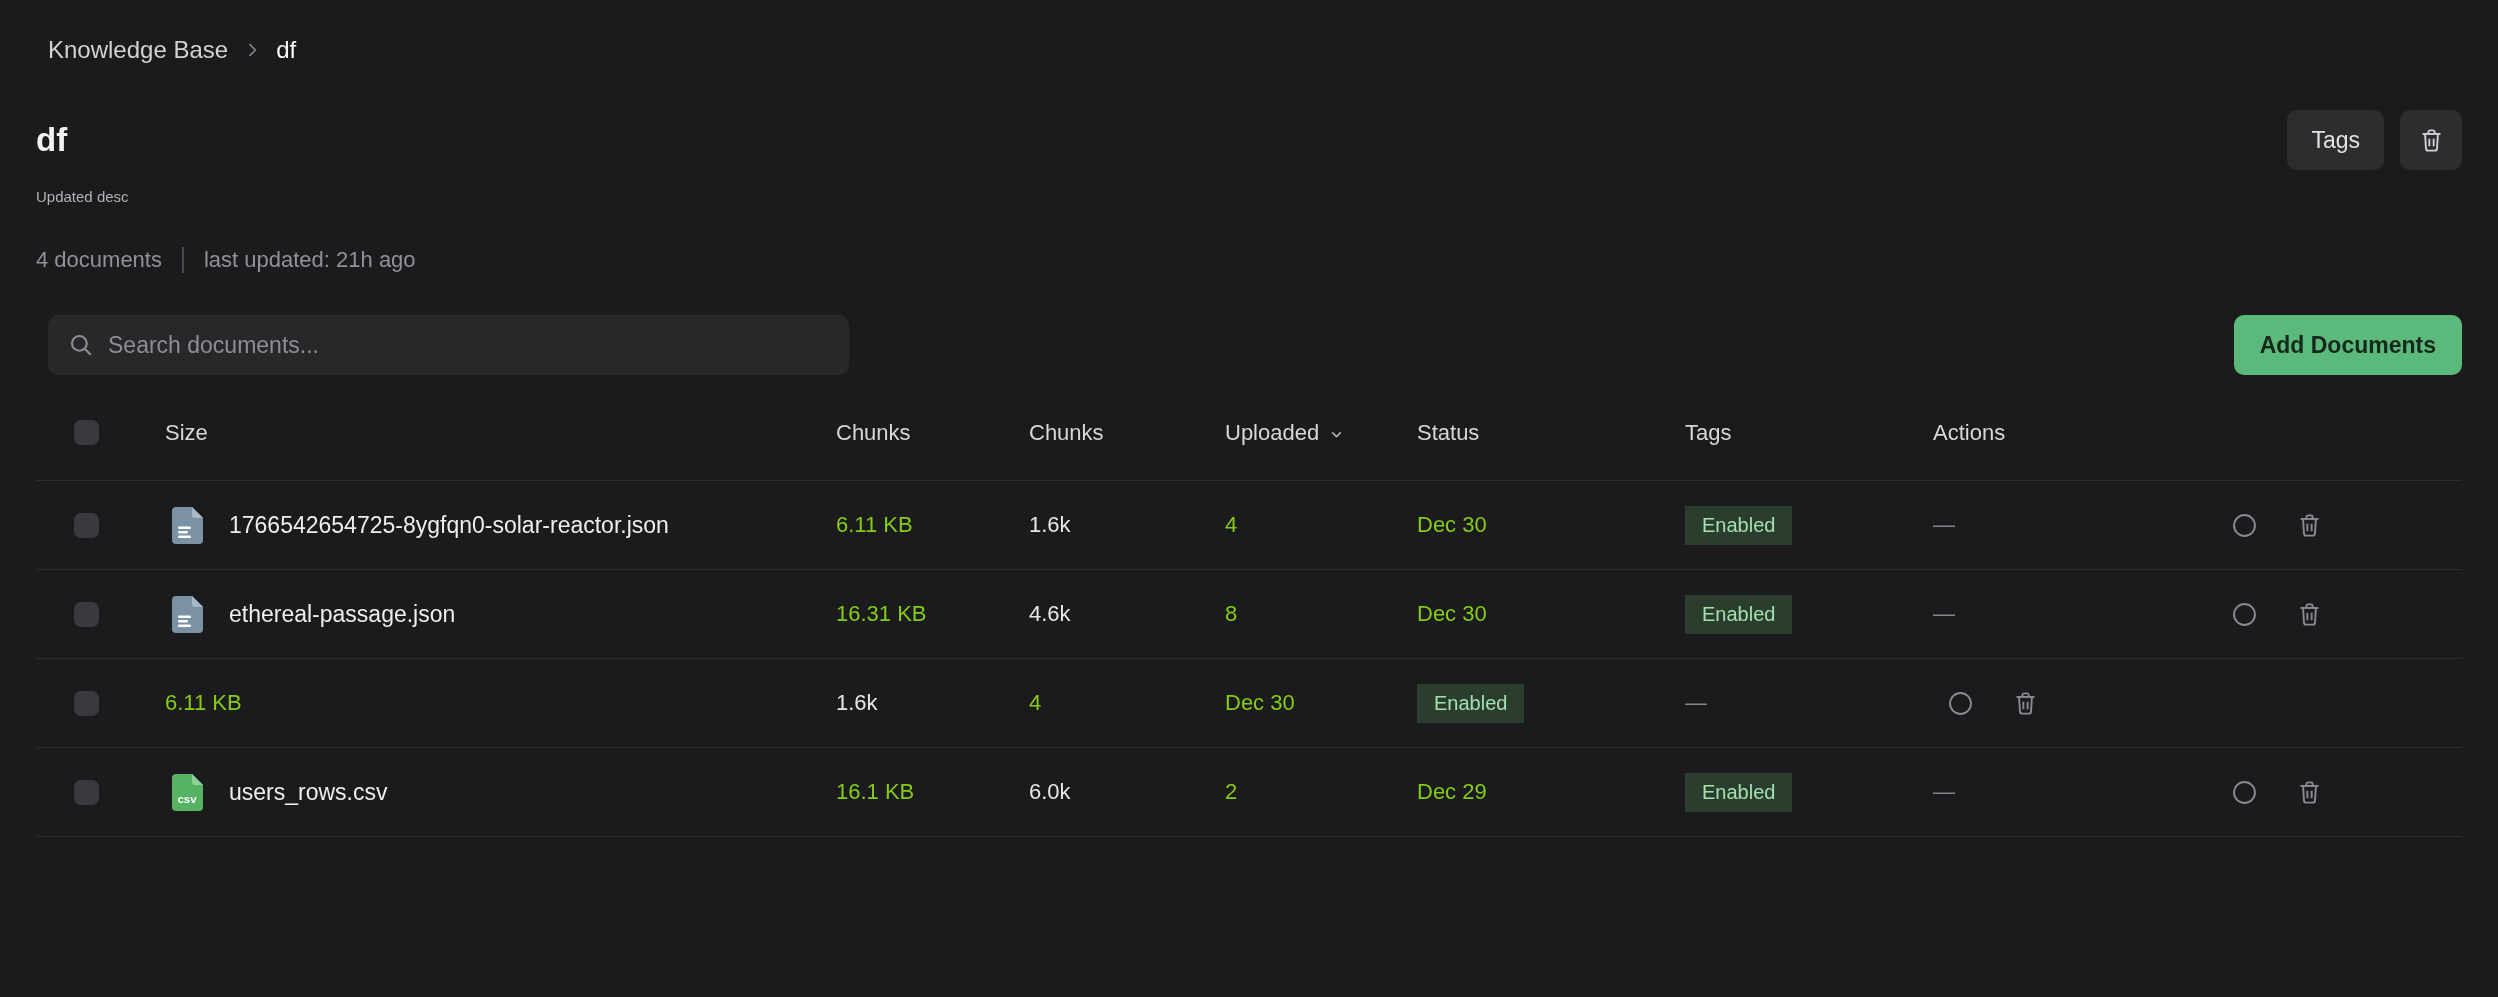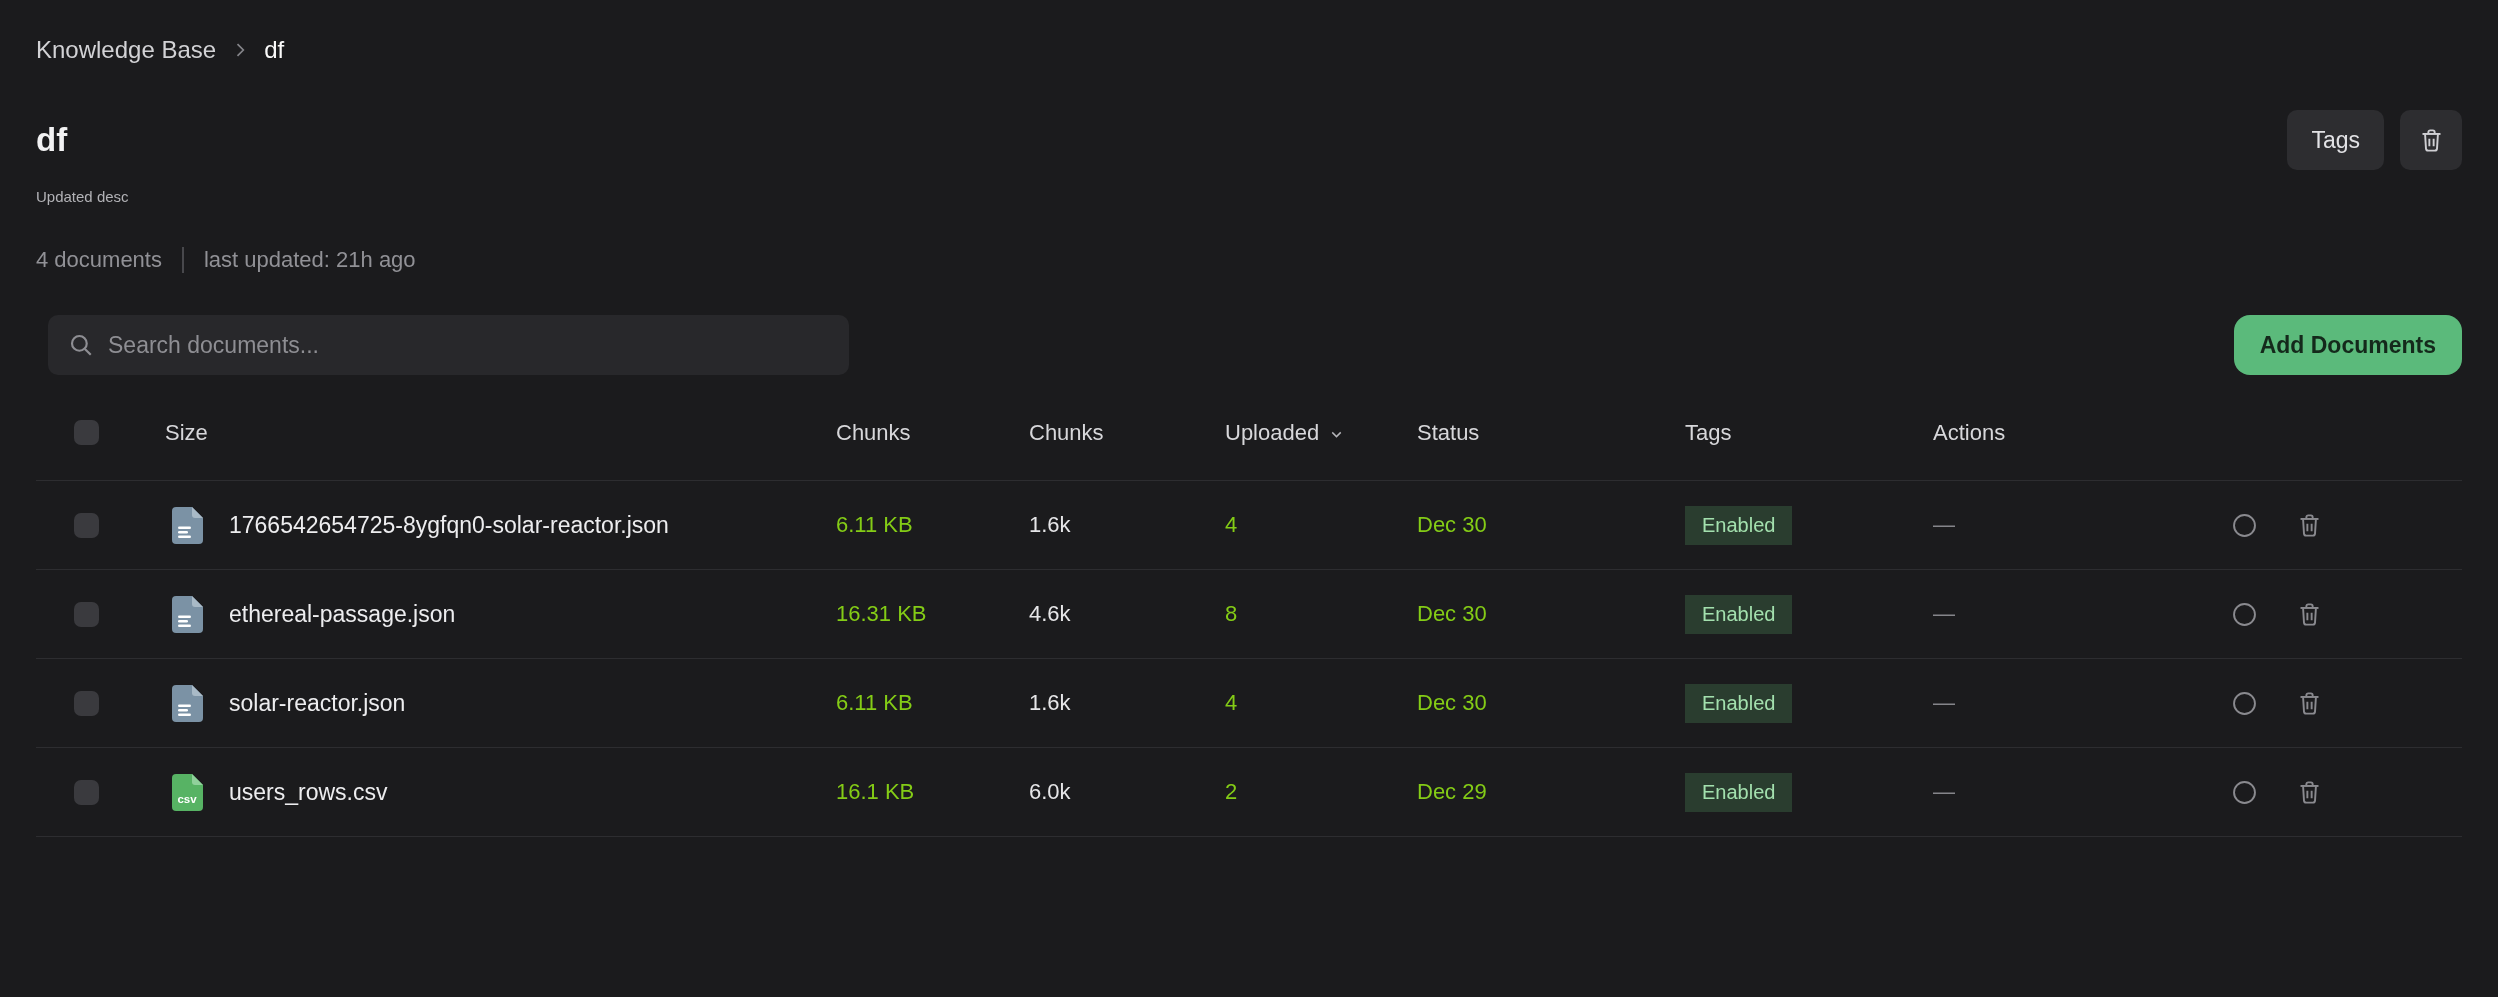--- a/index.html
+++ b/index.html
@@ -10,21 +10,21 @@
     --json-icon:#7b92a5; --json-icon-fold:#a9bac7;
     --csv-icon:#57b364; --csv-icon-fold:#90d19b;
     --checkbox-bg:#3a3a3e; --icon-gray:#85858a; --header-text:#d7d7da;
   }
   *{margin:0;padding:0;box-sizing:border-box;}
   html,body{width:2498px;height:997px;overflow:hidden;}
   body{background:var(--background);font-family:"Liberation Sans",sans-serif;color:var(--text-primary);}
   .page{padding:34px 36px 0 36px;}
 
   .breadcrumb{display:flex;align-items:center;gap:14px;height:32px;}
-  .crumb-parent{font-size:24px;font-weight:500;color:#d2d2d5;cursor:pointer;}
+  .crumb-parent{font-size:24px;font-weight:500;color:#d2d2d5;cursor:pointer;margin-left:12px;}
   .crumb-sep{width:20px;height:20px;stroke:#85858a;stroke-width:2;fill:none;}
   .crumb-current{font-size:24px;font-weight:500;color:#fafafa;}
 
   .title-row{display:flex;align-items:center;justify-content:space-between;margin-top:44px;height:60px;}
   .page-title{font-size:33px;font-weight:600;color:var(--text-primary);letter-spacing:.2px;}
   .title-actions{display:flex;gap:16px;}
   .ghost-btn{height:60px;border:none;border-radius:10px;background:var(--surface);color:#e2e2e5;
     font-family:inherit;font-size:23px;display:flex;align-items:center;justify-content:center;cursor:pointer;}
   .tags-btn{padding:0 24px;}
   .icon-btn{width:62px;}
@@ -32,21 +32,21 @@
 
   .kb-desc{margin-top:18px;font-size:15px;color:#b2b2b6;}
   .kb-meta{margin-top:42px;display:flex;align-items:center;gap:20px;font-size:22px;color:var(--text-muted);text-align:center;}
   .meta-vr{width:2px;height:26px;background:#48484c;}
 
   .toolbar{margin-top:42px;display:flex;align-items:center;justify-content:space-between;margin-left:12px;}
   .search{width:801px;height:60px;background:var(--search-bg);border-radius:10px;display:flex;align-items:center;padding:0 20px;gap:14px;}
   .search svg{width:26px;height:26px;stroke:#8e8e93;stroke-width:2;fill:none;flex:none;}
   .search input{flex:1;background:transparent;border:none;outline:none;color:#e8e8ea;font-family:inherit;font-size:23px;}
   .search input::placeholder{color:#8e8e93;}
-  .add-btn{height:60px;padding:0 26px;border:none;border-radius:16px;background:var(--accent-green);
+  .add-btn{height:60px;padding:0 26px;border:none;border-radius:10px;background:var(--accent-green);
     color:var(--accent-green-text);font-family:inherit;font-size:23px;font-weight:600;cursor:pointer;}
 
   .table{margin-top:10px;}
   .thead,.trow{display:grid;grid-template-columns:129px 671px 193px 196px 192px 268px 248px 284px 1fr;align-items:center;}
   .thead{height:96px;border-bottom:1px solid var(--divider);}
   .trow{height:89px;border-bottom:1px solid var(--divider);}
   .hcell{font-size:22px;font-weight:500;color:var(--header-text);display:flex;align-items:center;gap:9px;}
   .hcell .chev{width:17px;height:17px;stroke:#b5b5b9;stroke-width:2;fill:none;margin-top:3px;}
   .cb-cell{display:flex;}
   .checkbox{width:25px;height:25px;margin-left:38px;border-radius:7px;background:var(--checkbox-bg);cursor:pointer;}
@@ -206,33 +206,20 @@
           <path d="M10.1 10.5v6.5M13.9 10.5v6.5"></path>
         </svg>
       </span>
     </div>
   </div>
 
   <div class="trow">
     <div class="cb-cell">
             <span class="checkbox"></span>
           </div>
-    <div class="name-cell">
-      <span class="file-icon">
-        <svg viewBox="0 0 31 37">
-          <path d="M4 0h16l11 11v22a4 4 0 0 1-4 4H4a4 4 0 0 1-4-4V4a4 4 0 0 1 4-4z" fill="var(--json-icon)"></path>
-          <path d="M20 0l11 11h-8a3 3 0 0 1-3-3V0z" fill="var(--json-icon-fold)"></path>
-          <rect x="6" y="19.5" width="13" height="2.6" rx="1.3" fill="#fff"></rect>
-          <rect x="6" y="24" width="10" height="2.6" rx="1.3" fill="#fff"></rect>
-          <rect x="6" y="28.5" width="13" height="2.6" rx="1.3" fill="#fff"></rect>
-        </svg>
-      </span>
-
-      <span class="fname">solar-reactor.json</span>
-    </div>
     <div class="cell-dim">6.11 KB</div>
     <div class="cell-bright">1.6k</div>
     <div class="cell-dim">4</div>
     <div class="cell-dim">Dec 30</div>
     <div><span class="badge">Enabled</span></div>
     <div class="cell-dash">—</div>
     <div class="actions-cell">
       <span class="act">
         <svg viewBox="0 0 24 24">
                 <circle cx="12" cy="12" r="9.3"></circle>

